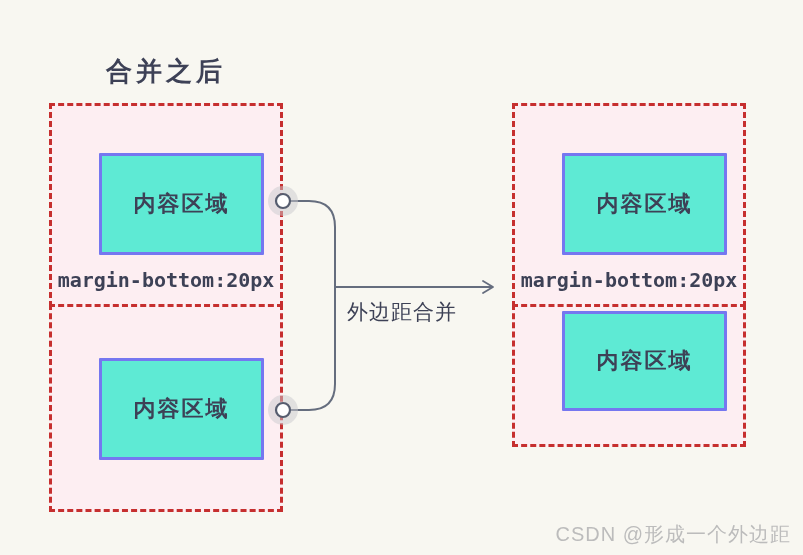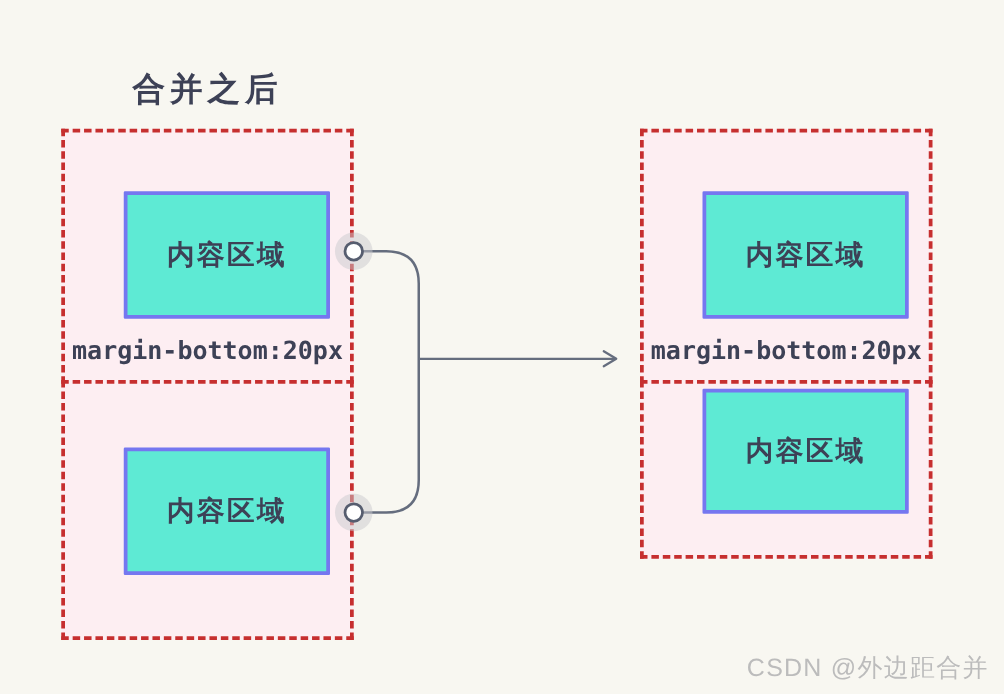--- a/index.html
+++ b/index.html
@@ -92,17 +92,18 @@
       <circle cx="283" cy="201" r="15" fill="#c9c9cd" opacity="0.5"></circle>
       <circle cx="283" cy="201" r="7" fill="#ffffff" stroke="#565d6f" stroke-width="2.2"></circle>
     </g>
     <g>
       <circle cx="283" cy="410" r="15" fill="#c9c9cd" opacity="0.5"></circle>
       <circle cx="283" cy="410" r="7" fill="#ffffff" stroke="#565d6f" stroke-width="2.2"></circle>
     </g>
   </svg>
 
   <div class="annotation">
+    <div>外边距合并</div>
   </div>
 
-  <div class="watermark">CSDN @外边距合并</div>
+  <div class="watermark">CSDN @形成一个外边距</div>
 
 </div>
 
 </body></html>

